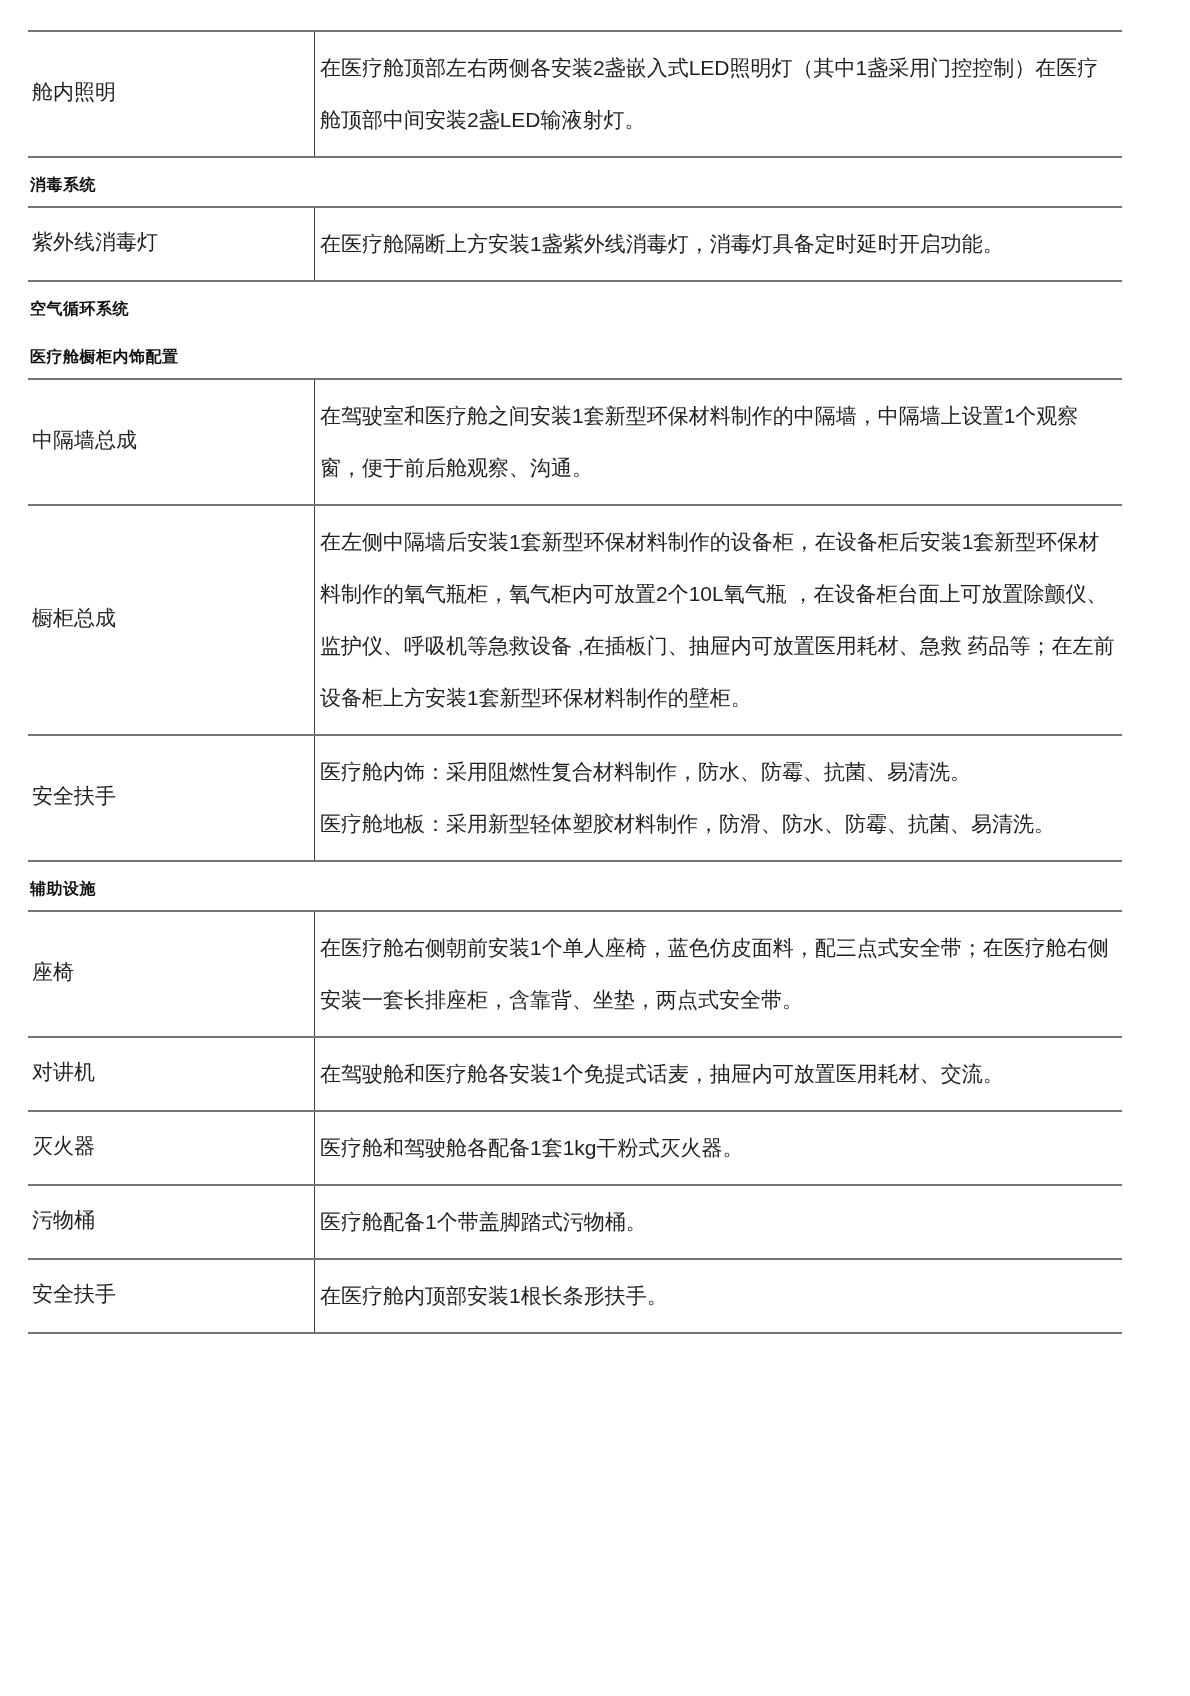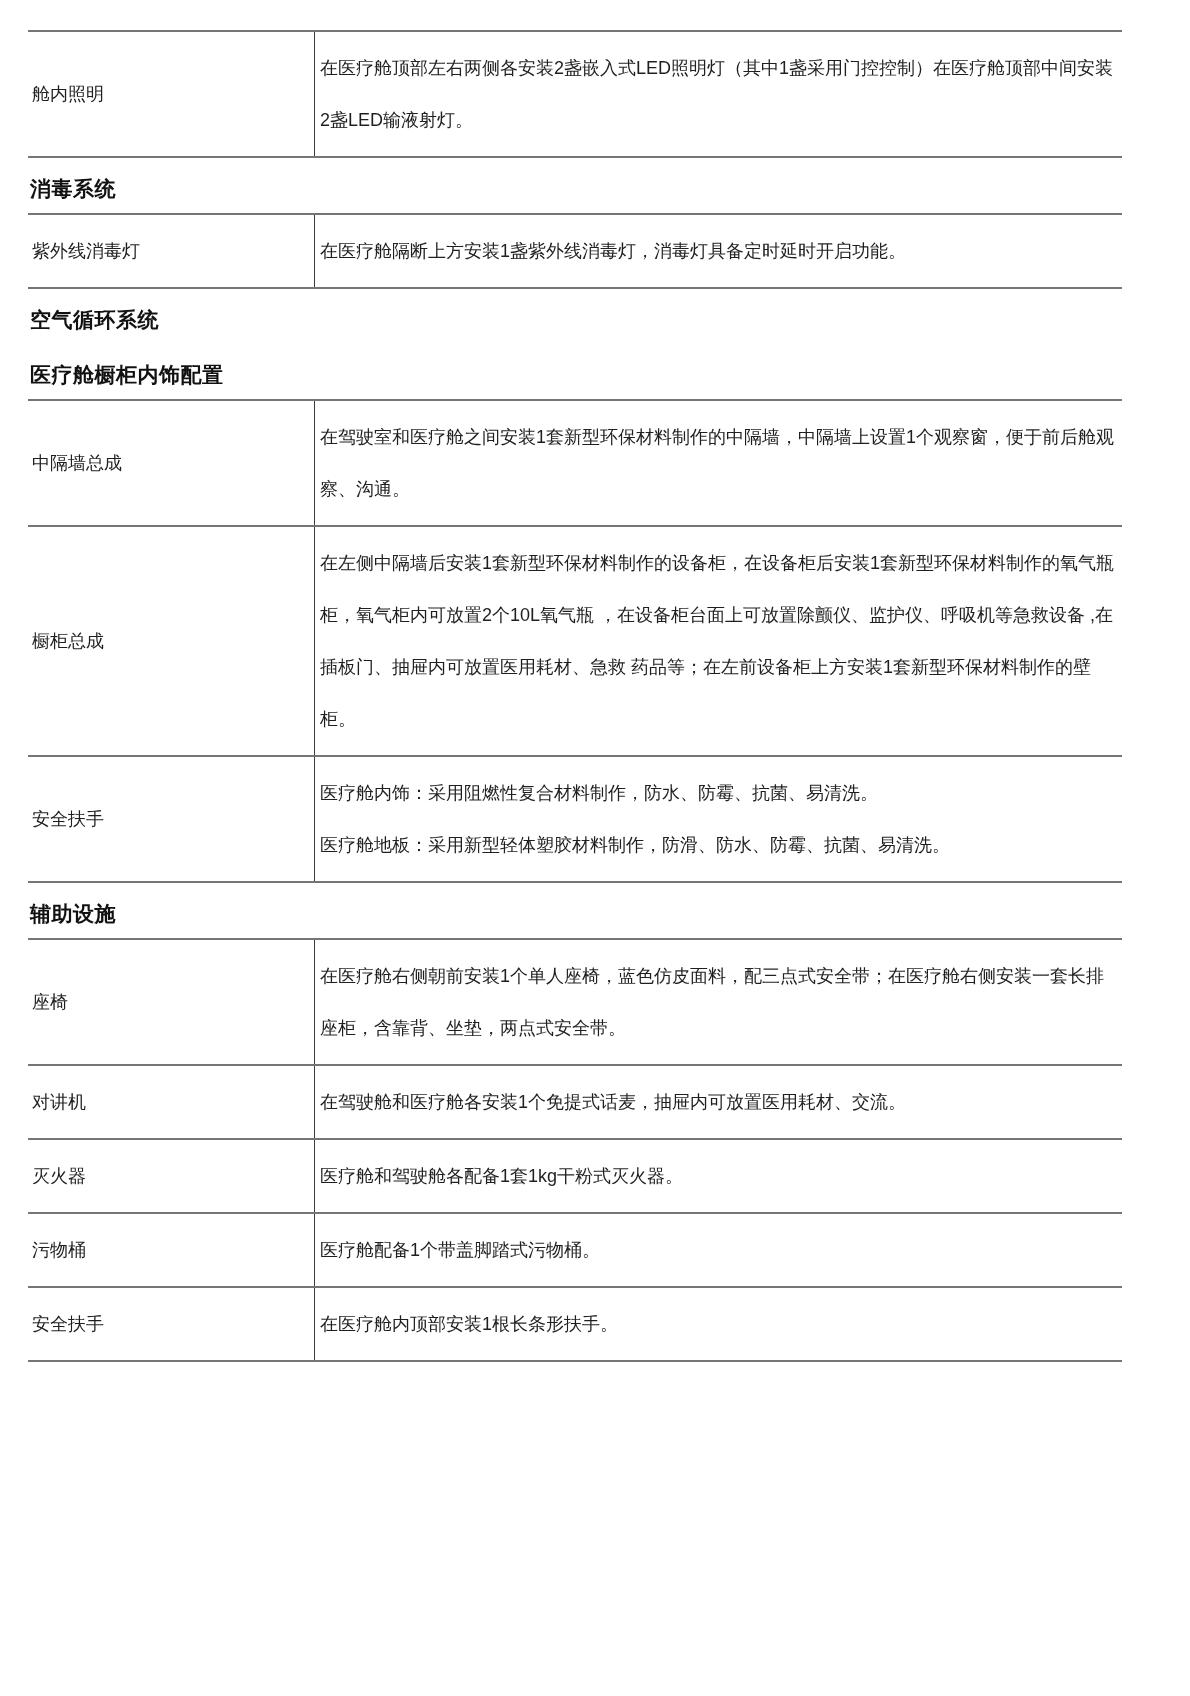--- a/index.html
+++ b/index.html
@@ -12,41 +12,42 @@
     min-height: 1696px;
     font-family: "Liberation Sans", "DejaVu Sans", sans-serif;
     color: var(--text-color, #1f1f1f);
     -webkit-font-smoothing: antialiased;
   }
   .doc {
     padding: 30px 68px 40px 28px;
     box-sizing: border-box;
   }
   .section-header {
-    font-size: 21px;
+    font-size: 16px;
     font-weight: 700;
     color: #111111;
     margin: 17px 0 10px 2px;
     letter-spacing: 0.5px;
   }
   table.spec-table {
     width: 100%;
     border-collapse: collapse;
     table-layout: fixed;
   }
   table.spec-table td {
     border-top: 2px solid var(--rule-color, #757575);
     border-bottom: 2px solid var(--rule-color, #757575);
     vertical-align: middle;
-    font-size: 18px;
+    font-size: 21px;
   }
   td.label-cell {
     width: 274px;
     padding: 10px 8px 10px 4px;
     line-height: 26px;
+    font-family: Liberation Mono, monospace;
   }
   td.desc-cell {
     border-left: 1px solid var(--divider-color, #3c3c3c);
     padding: 10px 6px 10px 5px;
   }
   td.desc-cell p {
     margin: 0;
     line-height: 52px;
   }
 </style>

